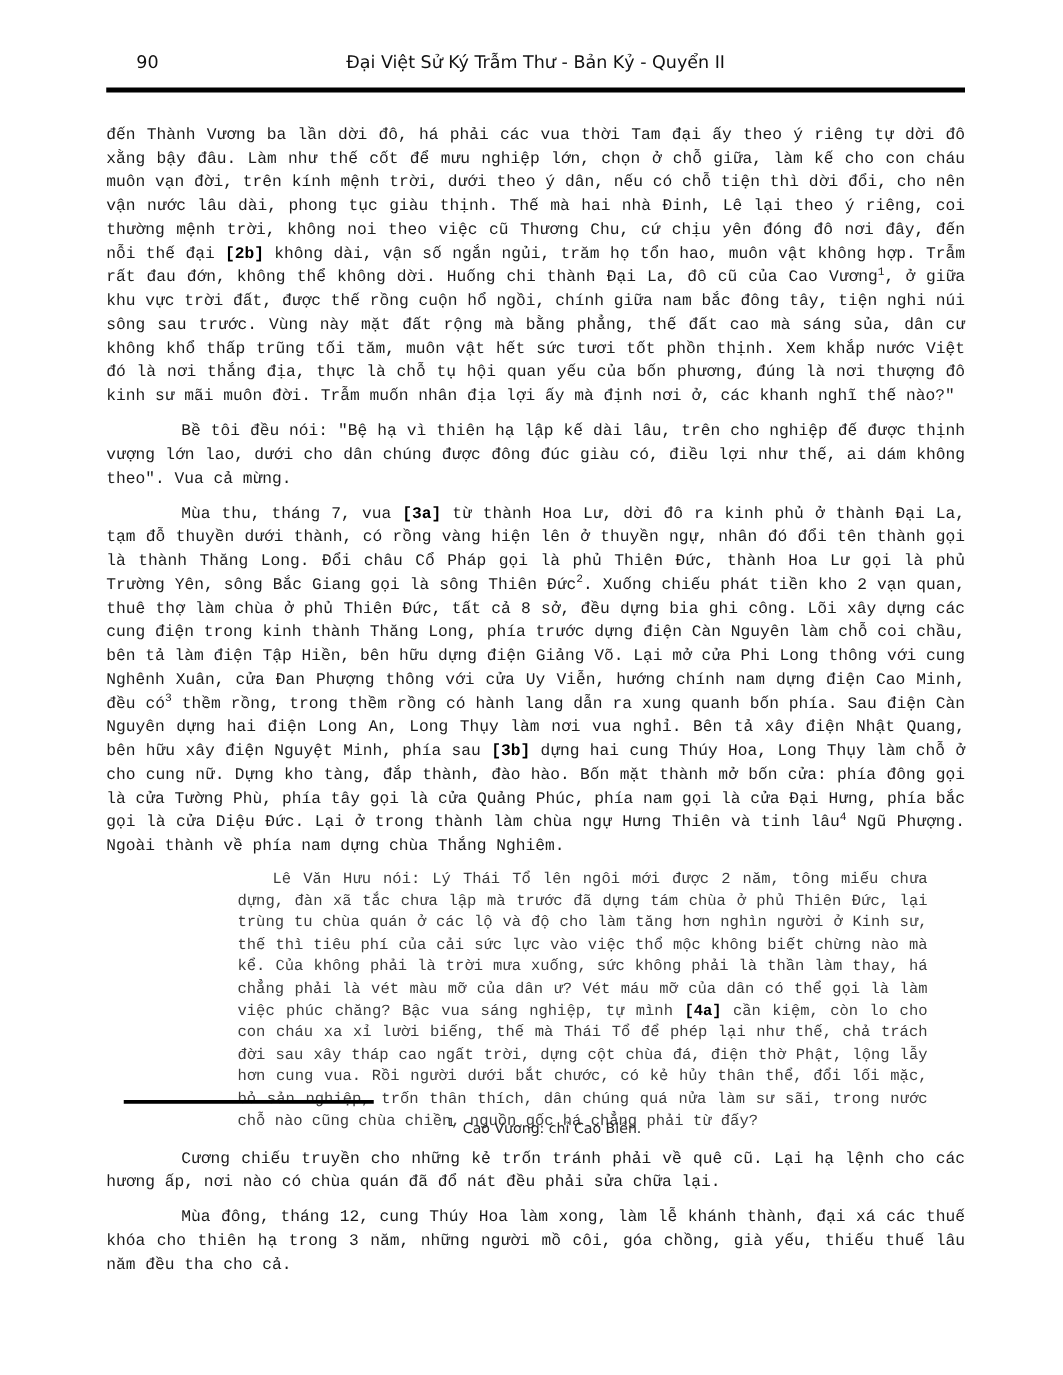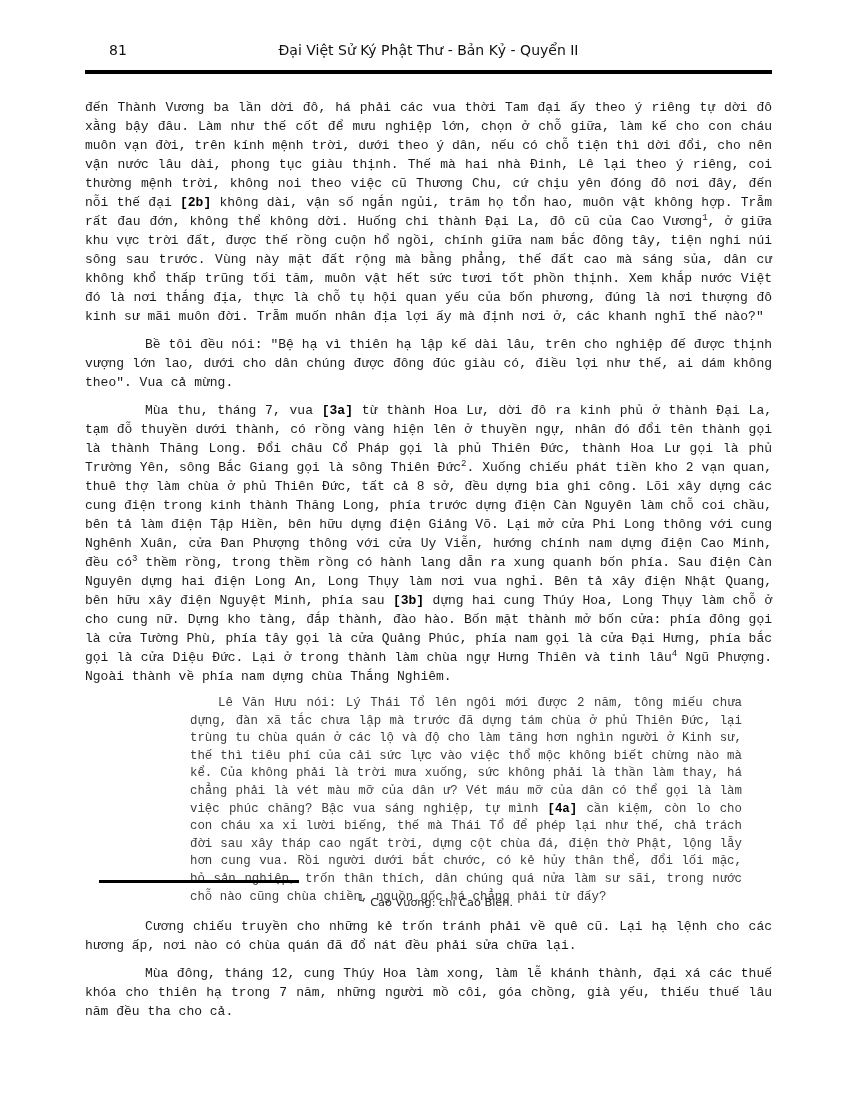--- a/index.html
+++ b/index.html
@@ -77,31 +77,31 @@
     text-indent: -14px;
     text-align: center;
   }
   .footnote sup { margin-right: 3px; }
 </style>
 </head>
 <body>
 
 <div class="page">
   <div class="header-row">
-    <span class="page-number">81</span>
-    <span class="doc-title">Đại Việt Sử Ký Phật Thư - Bản Kỷ - Quyển II</span>
+    <span class="page-number">90</span>
+    <span class="doc-title">Đại Việt Sử Ký Trẫm Thư - Bản Kỷ - Quyển II</span>
   </div>
   <hr class="header-rule">
   <div class="body-text">
       <p class="para main">đến Thành Vương ba lần dời đô, há phải các vua thời Tam đại ấy theo ý riêng tự dời đô xằng bậy đâu. Làm như thế cốt để mưu nghiệp lớn, chọn ở chỗ giữa, làm kế cho con cháu muôn vạn đời, trên kính mệnh trời, dưới theo ý dân, nếu có chỗ tiện thì dời đổi, cho nên vận nước lâu dài, phong tục giàu thịnh. Thế mà hai nhà Đinh, Lê lại theo ý riêng, coi thường mệnh trời, không noi theo việc cũ Thương Chu, cứ chịu yên đóng đô nơi đây, đến nỗi thế đại <b>[2b]</b> không dài, vận số ngắn ngủi, trăm họ tổn hao, muôn vật không hợp. Trẫm rất đau đớn, không thể không dời. Huống chi thành Đại La, đô cũ của Cao Vương<sup>1</sup>, ở giữa khu vực trời đất, được thế rồng cuộn hổ ngồi, chính giữa nam bắc đông tây, tiện nghi núi sông sau trước. Vùng này mặt đất rộng mà bằng phẳng, thế đất cao mà sáng sủa, dân cư không khổ thấp trũng tối tăm, muôn vật hết sức tươi tốt phồn thịnh. Xem khắp nước Việt đó là nơi thắng địa, thực là chỗ tụ hội quan yếu của bốn phương, đúng là nơi thượng đô kinh sư mãi muôn đời. Trẫm muốn nhân địa lợi ấy mà định nơi ở, các khanh nghĩ thế nào?"</p>
       <p class="para main indent">Bề tôi đều nói: "Bệ hạ vì thiên hạ lập kế dài lâu, trên cho nghiệp đế được thịnh vượng lớn lao, dưới cho dân chúng được đông đúc giàu có, điều lợi như thế, ai dám không theo". Vua cả mừng.</p>
       <p class="para main indent">Mùa thu, tháng 7, vua <b>[3a]</b> từ thành Hoa Lư, dời đô ra kinh phủ ở thành Đại La, tạm đỗ thuyền dưới thành, có rồng vàng hiện lên ở thuyền ngự, nhân đó đổi tên thành gọi là thành Thăng Long. Đổi châu Cổ Pháp gọi là phủ Thiên Đức, thành Hoa Lư gọi là phủ Trường Yên, sông Bắc Giang gọi là sông Thiên Đức<sup>2</sup>. Xuống chiếu phát tiền kho 2 vạn quan, thuê thợ làm chùa ở phủ Thiên Đức, tất cả 8 sở, đều dựng bia ghi công. Lõi xây dựng các cung điện trong kinh thành Thăng Long, phía trước dựng điện Càn Nguyên làm chỗ coi chầu, bên tả làm điện Tập Hiền, bên hữu dựng điện Giảng Võ. Lại mở cửa Phi Long thông với cung Nghênh Xuân, cửa Đan Phượng thông với cửa Uy Viễn, hướng chính nam dựng điện Cao Minh, đều có<sup>3</sup> thềm rồng, trong thềm rồng có hành lang dẫn ra xung quanh bốn phía. Sau điện Càn Nguyên dựng hai điện Long An, Long Thụy làm nơi vua nghỉ. Bên tả xây điện Nhật Quang, bên hữu xây điện Nguyệt Minh, phía sau <b>[3b]</b> dựng hai cung Thúy Hoa, Long Thụy làm chỗ ở cho cung nữ. Dựng kho tàng, đắp thành, đào hào. Bốn mặt thành mở bốn cửa: phía đông gọi là cửa Tường Phù, phía tây gọi là cửa Quảng Phúc, phía nam gọi là cửa Đại Hưng, phía bắc gọi là cửa Diệu Đức. Lại ở trong thành làm chùa ngự Hưng Thiên và tinh lâu<sup>4</sup> Ngũ Phượng. Ngoài thành về phía nam dựng chùa Thắng Nghiêm.</p>
       <p class="para commentary">Lê Văn Hưu nói: Lý Thái Tổ lên ngôi mới được 2 năm, tông miếu chưa dựng, đàn xã tắc chưa lập mà trước đã dựng tám chùa ở phủ Thiên Đức, lại trùng tu chùa quán ở các lộ và độ cho làm tăng hơn nghìn người ở Kinh sư, thế thì tiêu phí của cải sức lực vào việc thổ mộc không biết chừng nào mà kể. Của không phải là trời mưa xuống, sức không phải là thần làm thay, há chẳng phải là vét màu mỡ của dân ư? Vét máu mỡ của dân có thể gọi là làm việc phúc chăng? Bậc vua sáng nghiệp, tự mình <b>[4a]</b> cần kiệm, còn lo cho con cháu xa xỉ lười biếng, thế mà Thái Tổ để phép lại như thế, chả trách đời sau xây tháp cao ngất trời, dựng cột chùa đá, điện thờ Phật, lộng lẫy hơn cung vua. Rồi người dưới bắt chước, có kẻ hủy thân thể, đổi lối mặc, bỏ sản nghiệp, trốn thân thích, dân chúng quá nửa làm sư sãi, trong nước chỗ nào cũng chùa chiền, nguồn gốc há chẳng phải từ đấy?</p>
       <p class="para main indent">Cương chiếu truyền cho những kẻ trốn tránh phải về quê cũ. Lại hạ lệnh cho các hương ấp, nơi nào có chùa quán đã đổ nát đều phải sửa chữa lại.</p>
-      <p class="para main indent">Mùa đông, tháng 12, cung Thúy Hoa làm xong, làm lễ khánh thành, đại xá các thuế khóa cho thiên hạ trong 7 năm, những người mồ côi, góa chồng, già yếu, thiếu thuế lâu năm đều tha cho cả.</p>
+      <p class="para main indent">Mùa đông, tháng 12, cung Thúy Hoa làm xong, làm lễ khánh thành, đại xá các thuế khóa cho thiên hạ trong 3 năm, những người mồ côi, góa chồng, già yếu, thiếu thuế lâu năm đều tha cho cả.</p>
     </div>
 </div>
 
 <div class="footnote-section">
   <hr class="footnote-rule">
   <div>
       <div class="footnote"><sup>1</sup> Cao Vương: chỉ Cao Biền.</div>
     </div>
 </div>
 

